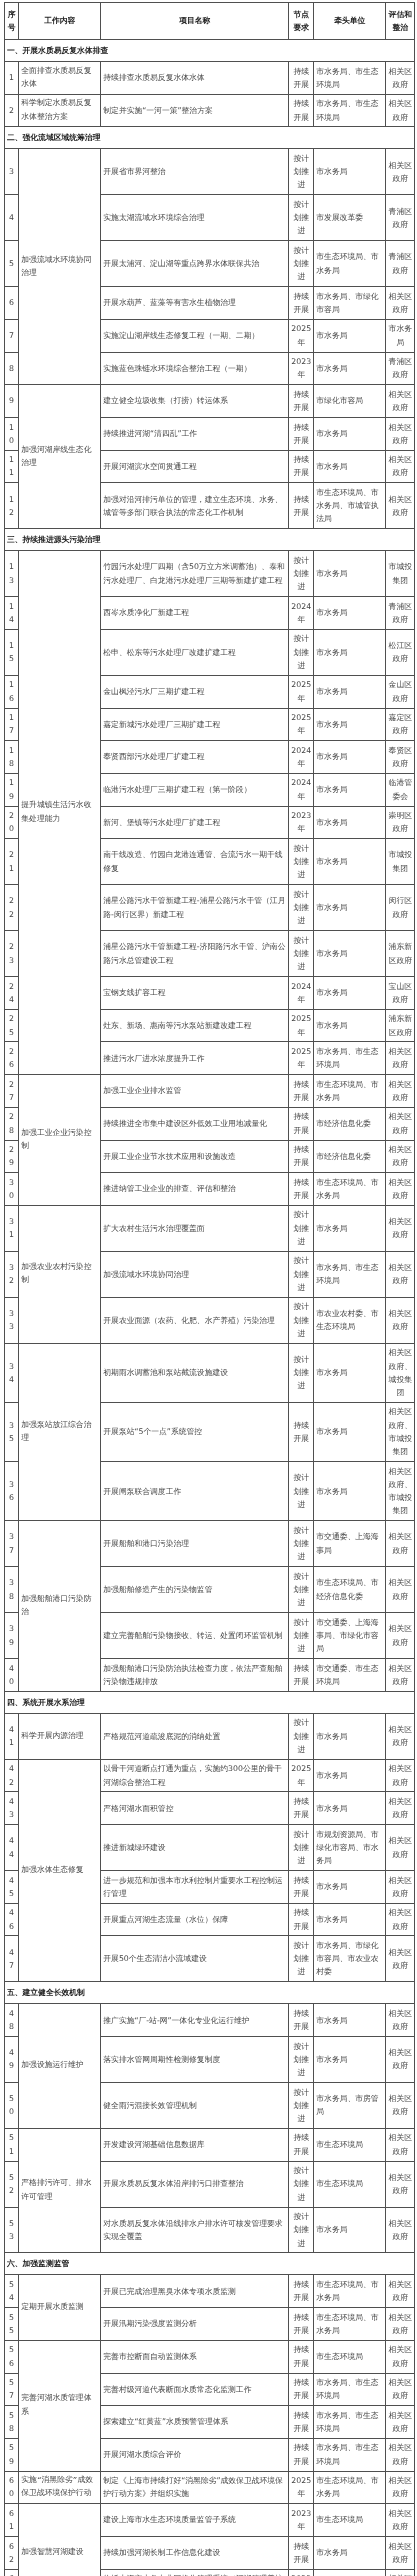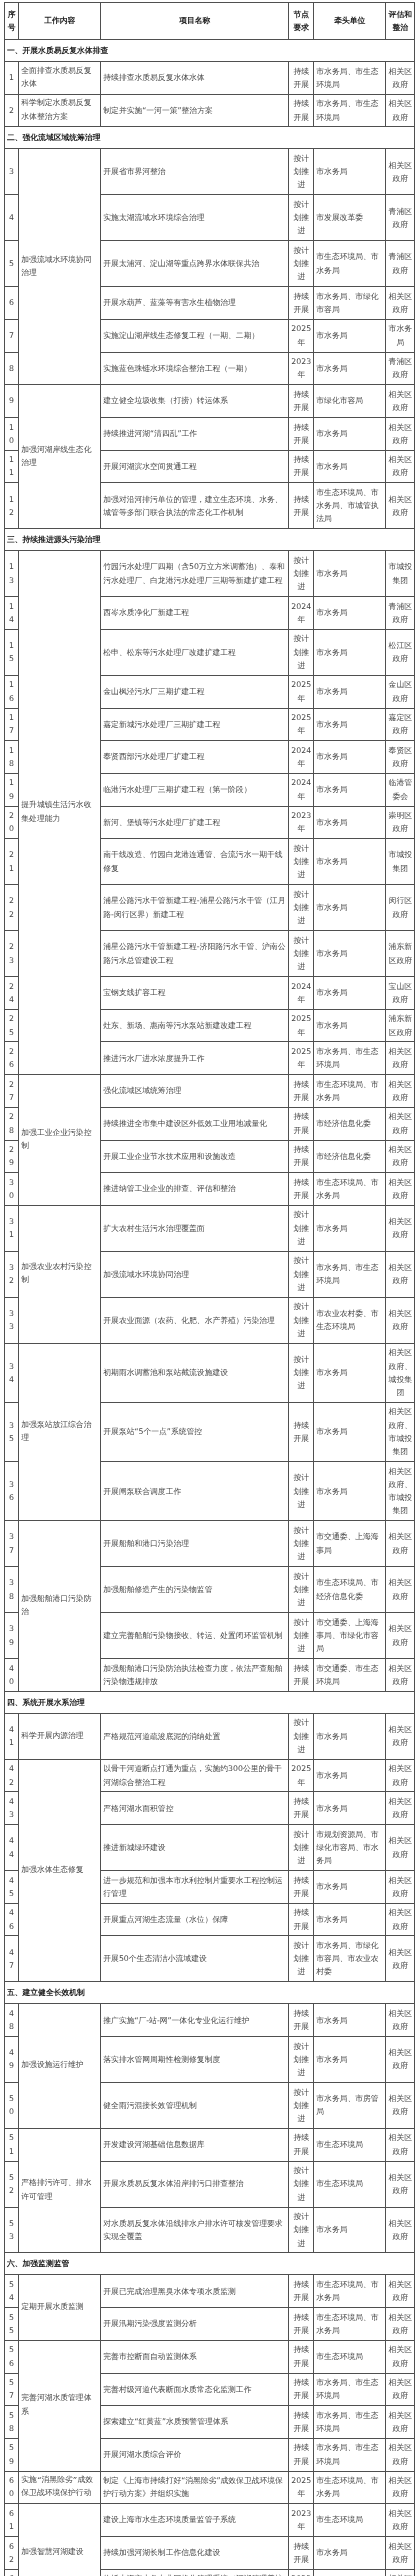--- a/index.html
+++ b/index.html
@@ -274,21 +274,21 @@
         <tr>
           <td class="c-no">26</td>
           <td class="c-project">推进污水厂进水浓度提升工作</td>
           <td class="c-node">2025年</td>
           <td class="c-lead">市水务局、市生态环境局</td>
           <td class="c-resp">相关区政府</td>
         </tr>
         <tr>
           <td class="c-no">27</td>
           <td class="c-content" rowspan="4">加强工业企业污染控制</td>
-          <td class="c-project">强化流域区域统筹治理</td>
+          <td class="c-project">加强工业企业排水监管</td>
           <td class="c-node">持续开展</td>
           <td class="c-lead">市生态环境局、市水务局</td>
           <td class="c-resp">相关区政府</td>
         </tr>
         <tr>
           <td class="c-no">28</td>
           <td class="c-project">持续推进全市集中建设区外低效工业用地减量化</td>
           <td class="c-node">持续开展</td>
           <td class="c-lead">市经济信息化委</td>
           <td class="c-resp">相关区政府</td>

